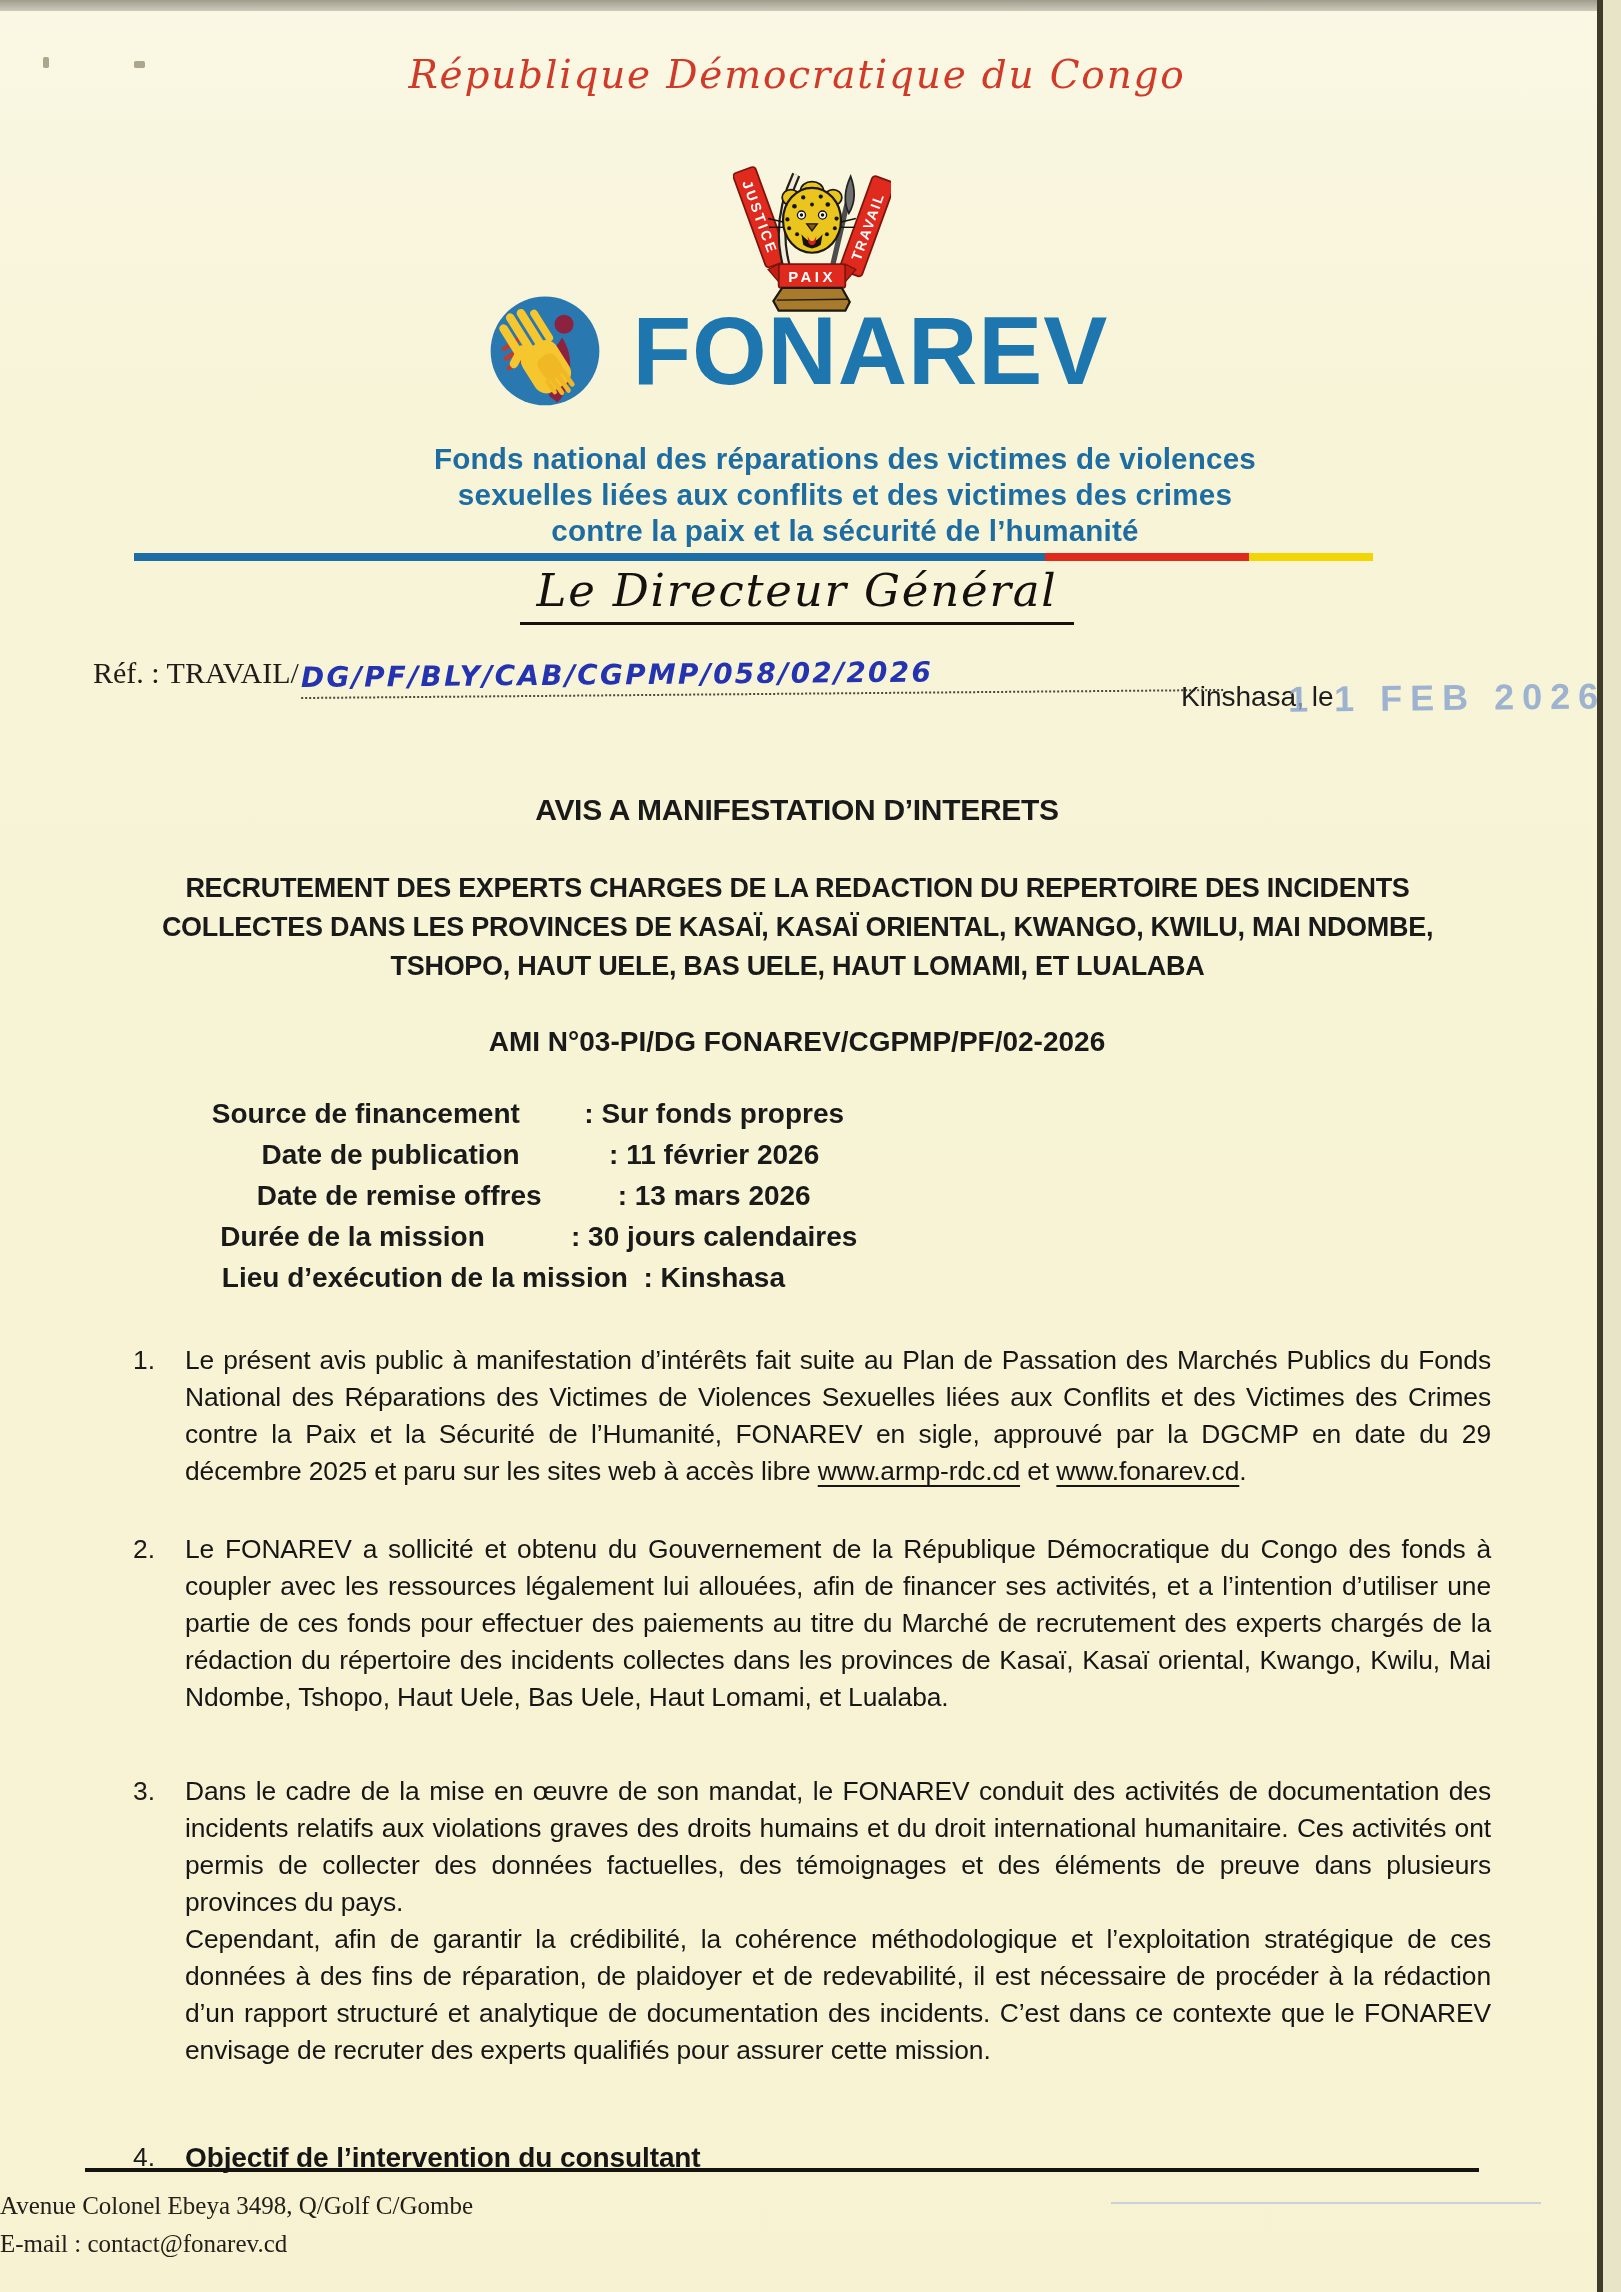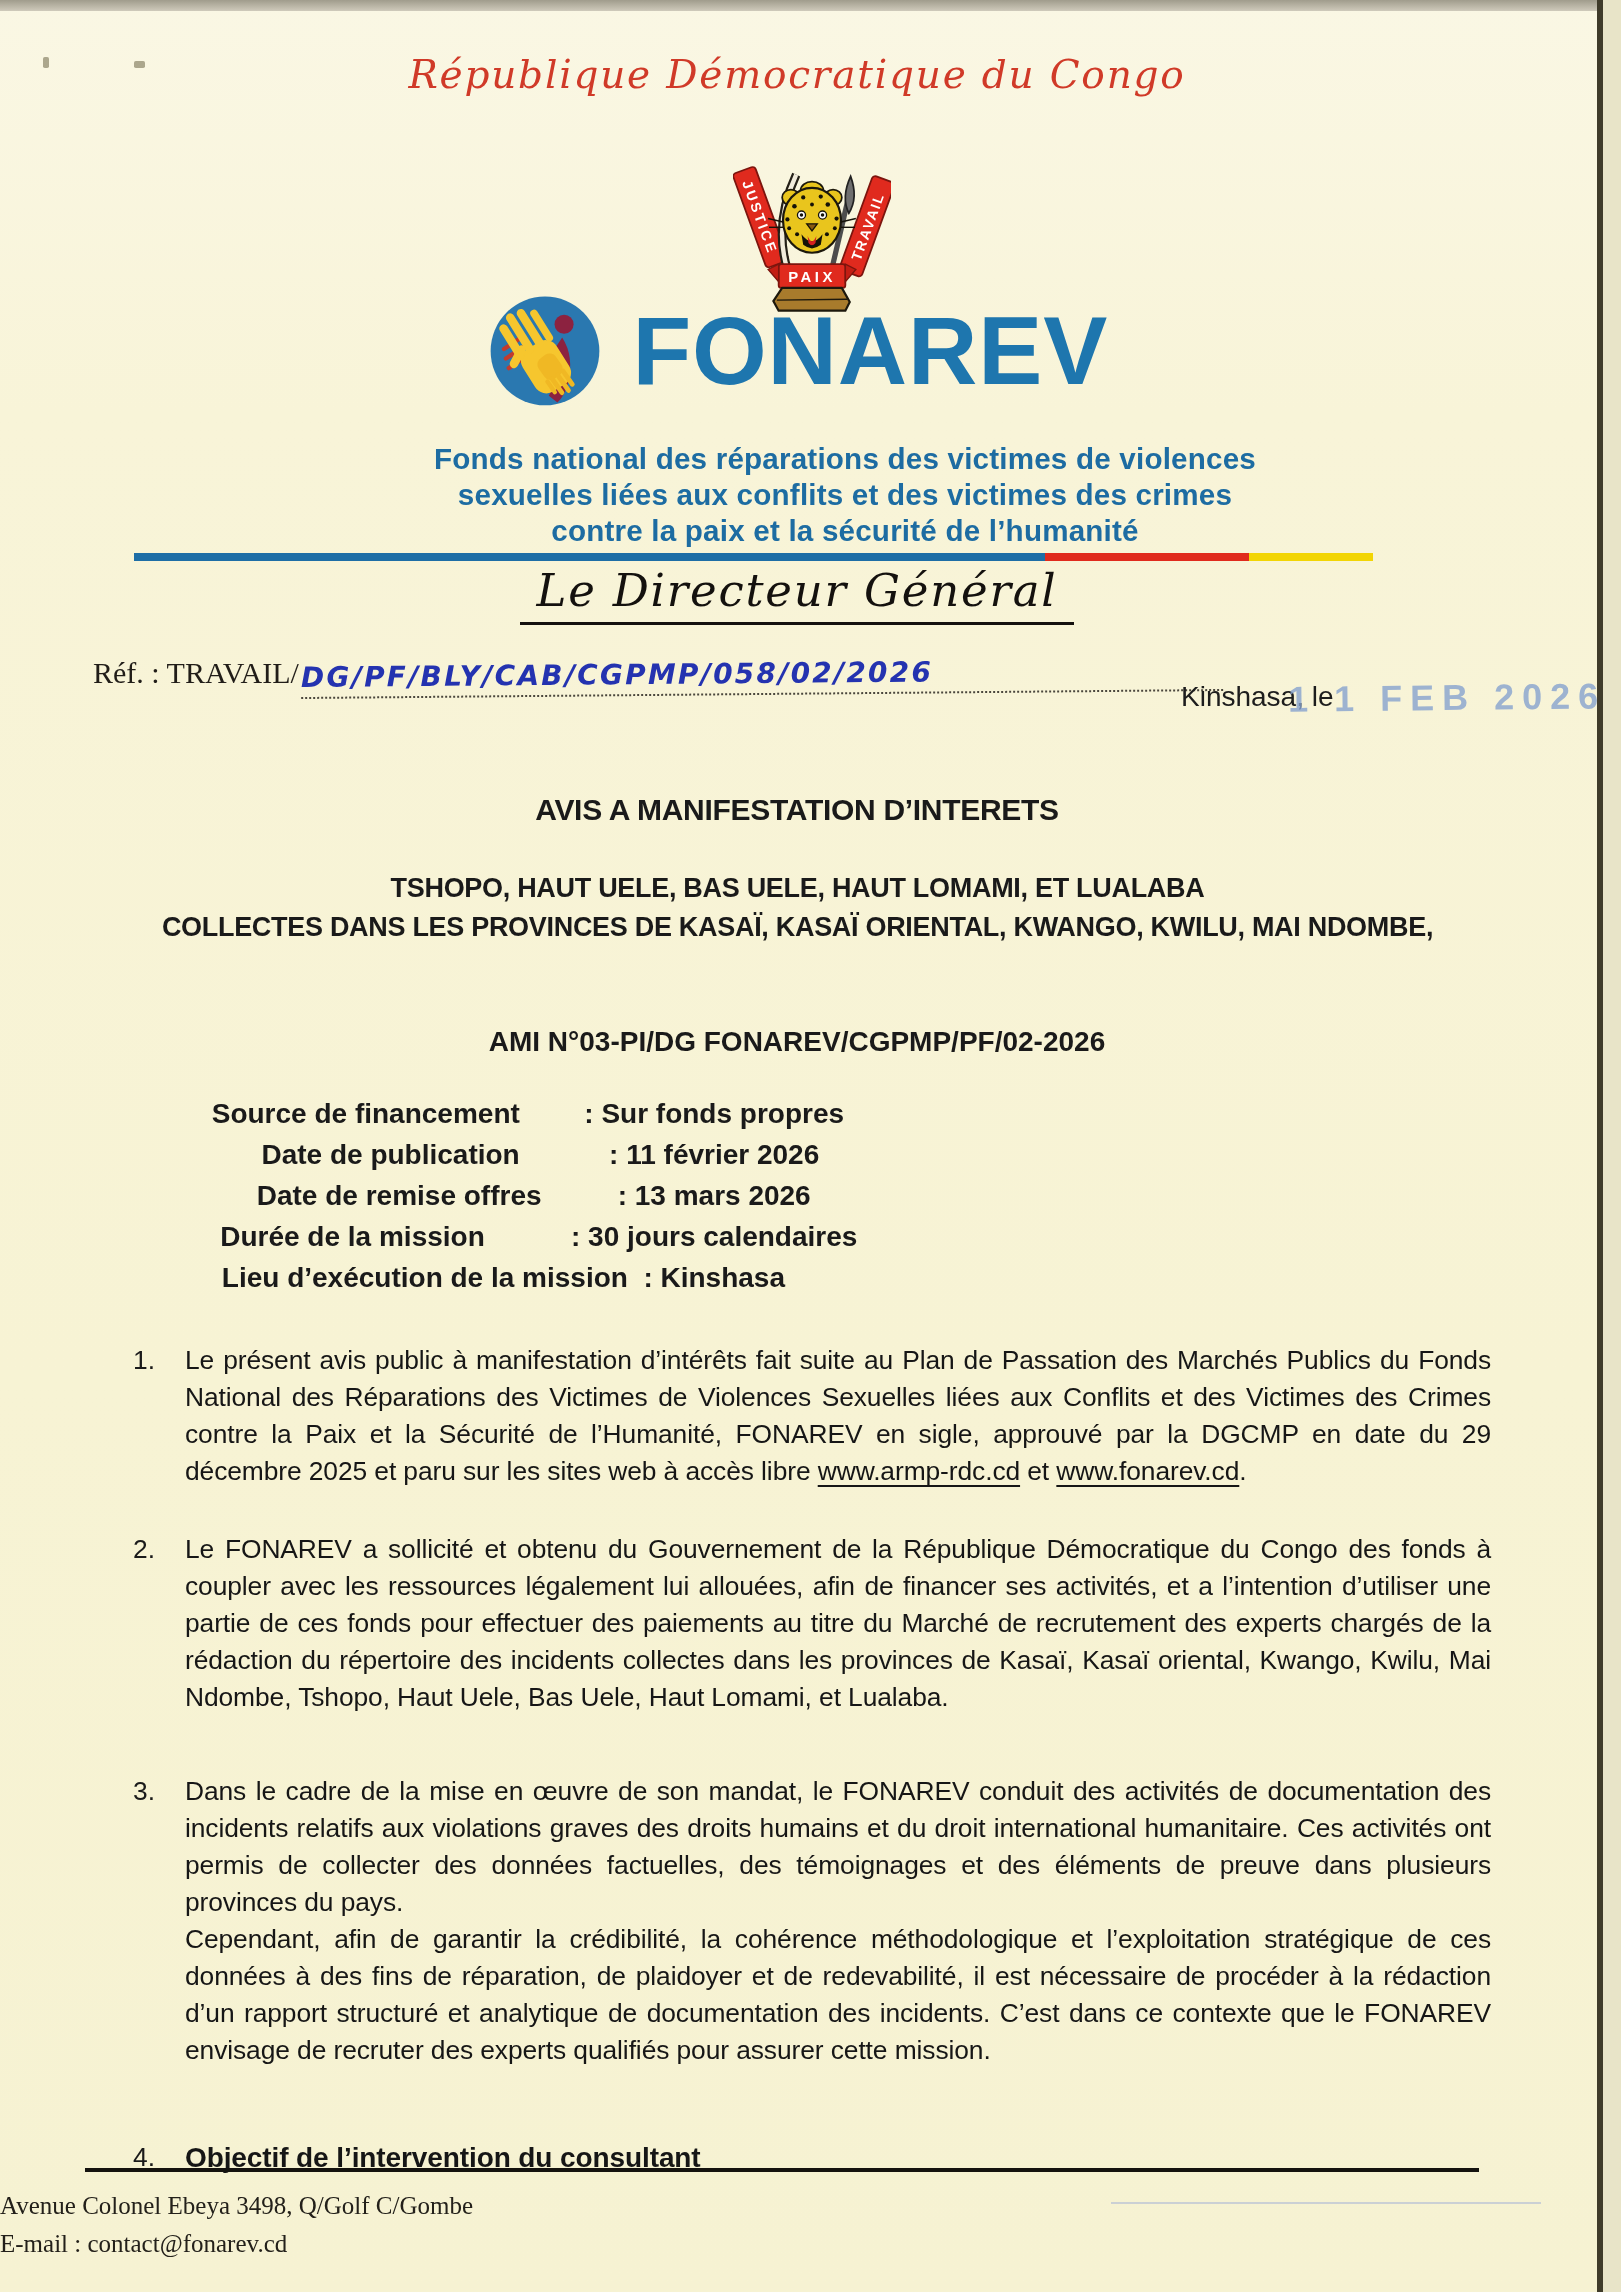--- a/index.html
+++ b/index.html
@@ -211,22 +211,23 @@
   <div class="ref-row">
     <span class="ref-label">Réf. : TRAVAIL/</span><span class="ref-hand">DG/PF/BLY/CAB/CGPMP/058/02/2026</span>
   </div>
 
   <div class="dateline">Kinshasa, le</div>
   <div class="stamp">1 1 FEB 2026</div>
 
   <div class="title">AVIS A MANIFESTATION D’INTERETS</div>
 
   <div class="subject">
+    <div>RECRUTEMENT DES EXPERTS CHARGES DE LA REDACTION DU REPERTOIRE DES INCIDENTS</div>
+    <div>COLLECTES DANS LES PROVINCES DE KASAÏ, KASAÏ ORIENTAL, KWANGO, KWILU, MAI NDOMBE,</div>
     <div>TSHOPO, HAUT UELE, BAS UELE, HAUT LOMAMI, ET LUALABA</div>
-    <div>COLLECTES DANS LES PROVINCES DE KASAÏ, KASAÏ ORIENTAL, KWANGO, KWILU, MAI NDOMBE,</div>
   </div>
 
   <div class="ami">AMI N°03-PI/DG FONAREV/CGPMP/PF/02-2026</div>
 
   <div class="details">
     <div class="drow">
       <span class="dlabel">Source de financement</span><span class="dvalue">: Sur fonds propres</span>
     </div>
     <div class="drow">
       <span class="dlabel">Date de publication</span><span class="dvalue">: 11 février 2026</span>

